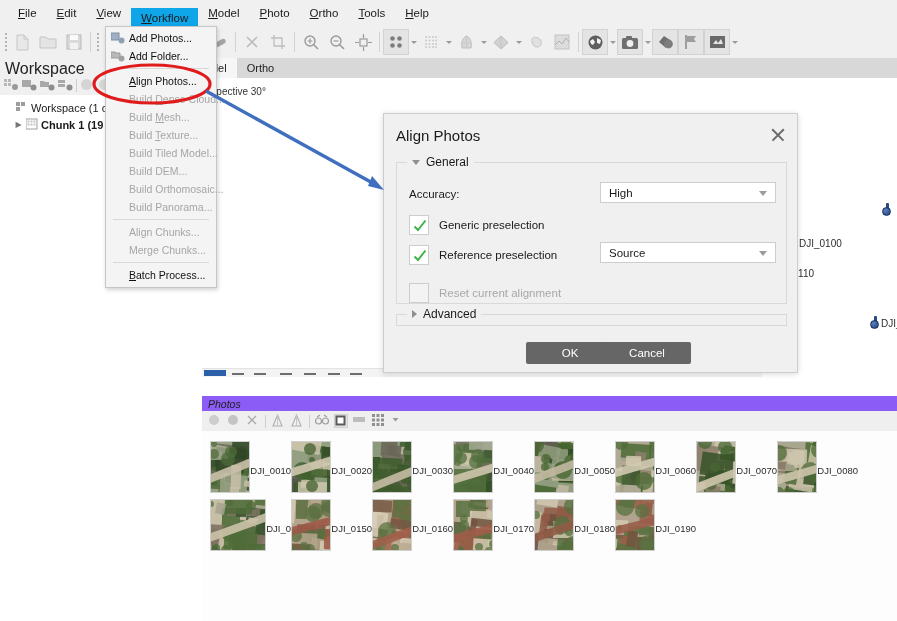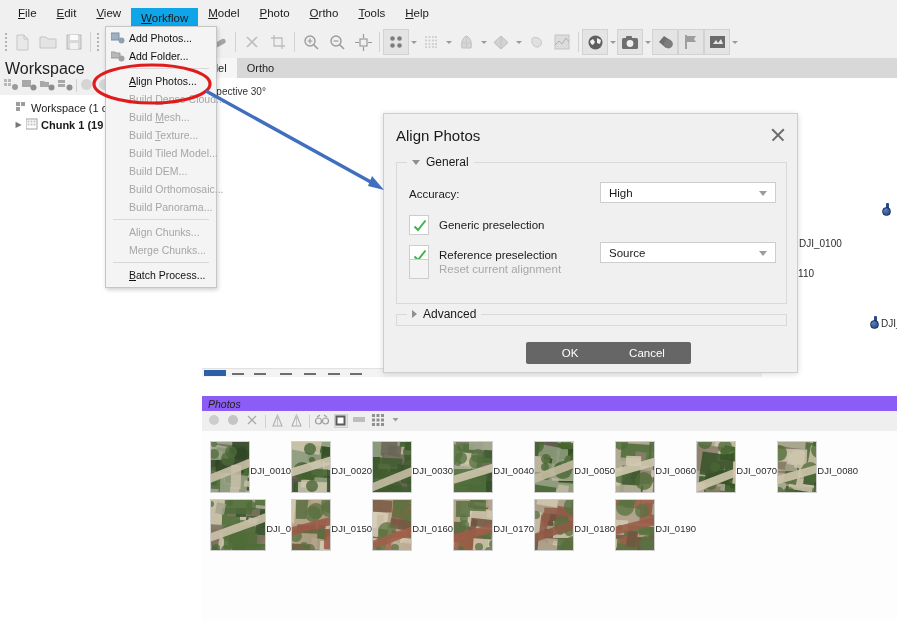--- a/index.html
+++ b/index.html
@@ -1403,21 +1403,21 @@
               <path d="M1.5 7.5 L5 11 L12.5 1.5" fill="none" stroke="#3fb44a" stroke-width="2"></path>
             </svg>
         </span>
         <span class="cbox-lbl">Reference preselection</span>
       </div>
       <div class="combo" style="left:203px; top:79px; width:176px;">
         <span>Source</span>
         <span class="arrow"></span>
       </div>
 
-      <div class="cbox-row" style="left:12px; top:96px;">
+      <div class="cbox-row" style="left:12px; top:120px;">
         <span class="cbox off"></span>
         <span class="cbox-lbl dim">Reset current alignment</span>
       </div>
     </div>
 
     <div class="group" id="grp-advanced">
       <div class="grp-legend">
         <span class="tri-right"></span>
         <span>Advanced</span>
       </div>

